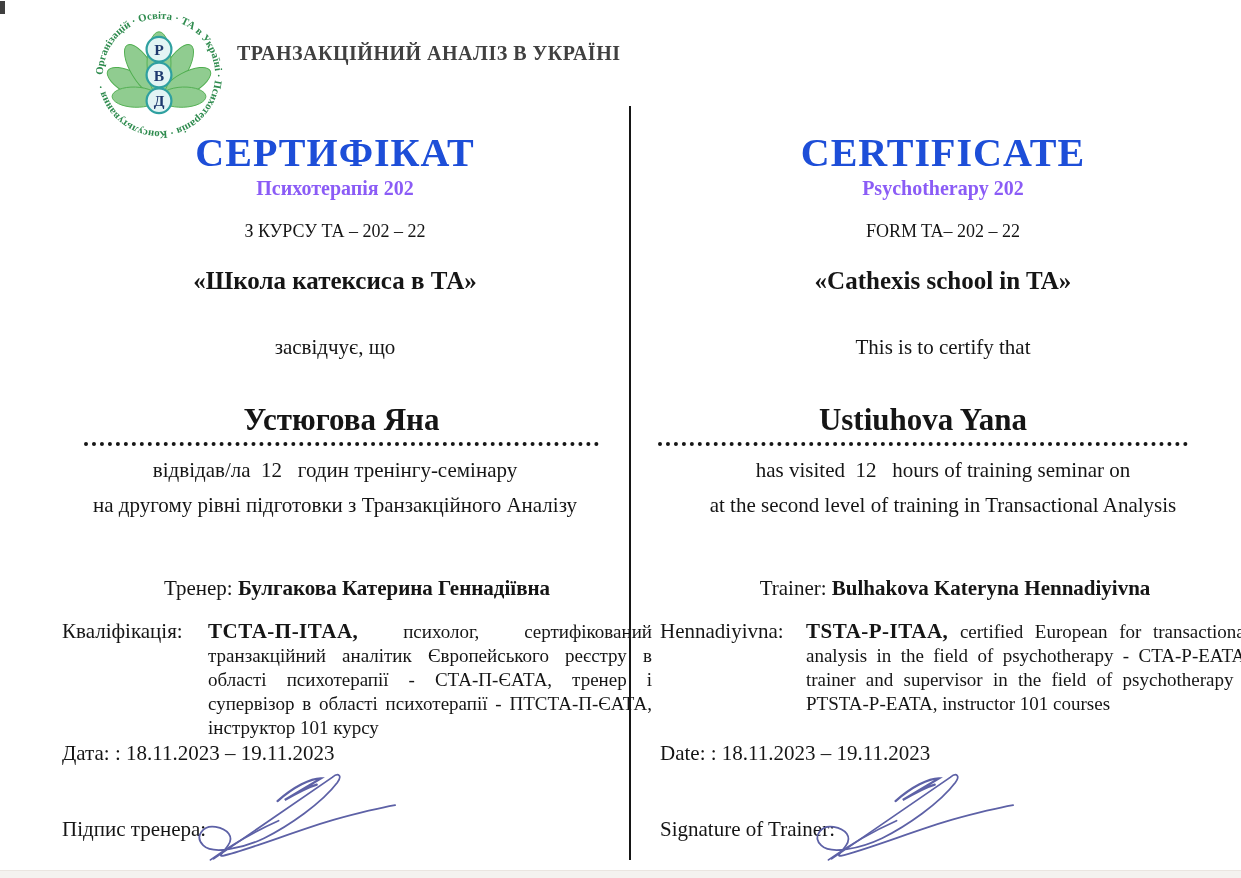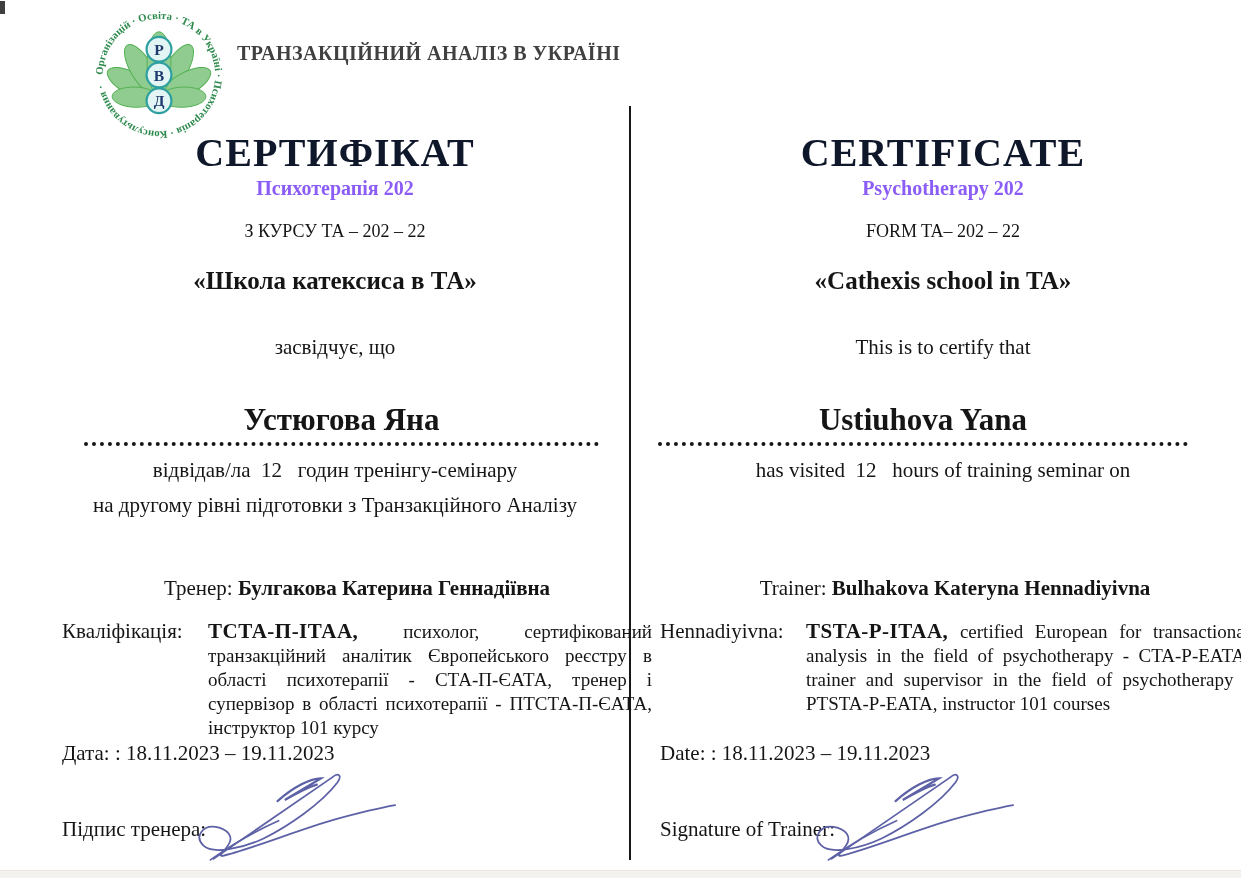--- a/index.html
+++ b/index.html
@@ -16,21 +16,21 @@
     font-size:20px;font-weight:bold;color:#404040;letter-spacing:.5px;white-space:nowrap;
   }
   
   .divider{position:absolute;left:629px;top:106px;width:2px;height:754px;background:#161616;}
   .bottom-bar{position:absolute;left:0;bottom:0;width:100%;height:7px;background:#f4f2ef;border-top:1px solid #eae5e0;}
   
   .col{position:absolute;top:115px;height:760px;}
   .col-left{left:40px;width:590px;}
   .col-right{left:648px;width:590px;}
   .blk{position:absolute;left:0;width:100%;text-align:center;}
-  .cert-title{top:16px;font-size:40px;line-height:44px;font-weight:bold;color:#0f172a;letter-spacing:1px;}
+  .cert-title{top:16px;font-size:40px;line-height:44px;font-weight:bold;color:#1d4ed8;letter-spacing:1px;}
   .cert-sub{top:62px;font-size:20px;font-weight:bold;color:#8b5cf6;}
   .course-line{top:106px;font-size:18px;}
   .school-line{top:152px;font-size:25px;font-weight:bold;}
   .certify-line{top:220px;font-size:21px;}
   .name-row{top:288px;}
   .name-underline{border-bottom:4px dotted #161616;padding-bottom:5px;}
   .col-left .name-underline{margin-left:44px;width:515px;}
   .col-right .name-underline{margin-left:10px;width:530px;}
   .participant-name{font-size:31px;line-height:34px;font-weight:bold;}
   .hours-line{top:343px;font-size:21px;white-space:pre-wrap;}
@@ -135,20 +135,21 @@
   <div class="blk cert-sub">Psychotherapy 202</div>
   <div class="blk course-line">FORM TA– 202 – 22</div>
   <div class="blk certify-line">This is to certify that</div>
   <div class="blk school-line">«Cathexis school in TA»</div>
   <div class="blk name-row">
     <div class="name-underline">
       <span class="participant-name">Ustiuhova Yana</span>
     </div>
   </div>
   <div class="blk hours-line">has visited  12   hours of training seminar on</div>
+  <div class="blk level-line">at the second level of training in Transactional Analysis</div>
   <div class="blk trainer-line">
     <span>Trainer:</span>
     <b>Bulhakova Kateryna Hennadiyivna</b>
   </div>
   <div class="blk qual-row">
     <div class="qual-label">Hennadiyivna:</div>
     <div class="qual-text">
       <b>TSTA-P-ITAA,</b><span> certified European for transactional analysis in the field of psychotherapy - CTA-P-EATA, trainer and supervisor in the field of psychotherapy - PTSTA-P-EATA, instructor 101 courses</span>
     </div>
   </div>

